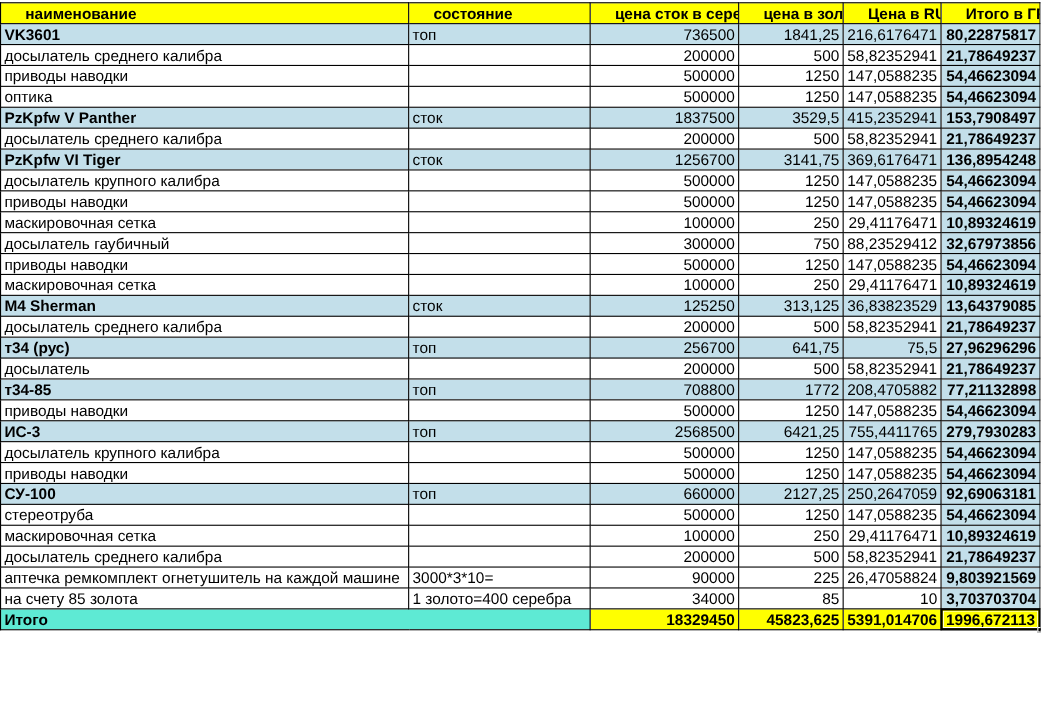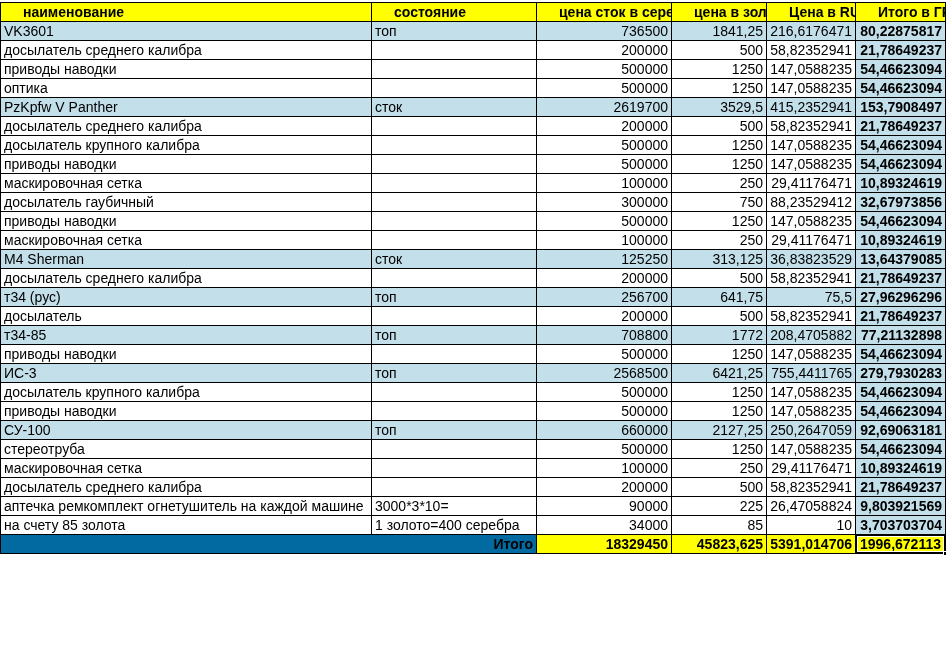--- a/index.html
+++ b/index.html
@@ -28,24 +28,24 @@
     overflow: hidden;
   }
   thead th {
     background: var(--header-bg, #FFFF00);
     font-weight: bold;
     text-align: left;
     padding-left: 22px;
   }
   td.num { text-align: right; }
   tr.tank td { background: var(--tank-bg, #C3DFEA); }
-  tr.tank td.c-name { font-weight: normal; }
+  tr.tank td.c-name { font-weight: bold; }
   td.col-grn { background: var(--grn-bg, #C3DFEA); font-weight: bold; }
   tfoot td { font-weight: bold; }
-  tfoot td.total-label { text-align: right; background: #0369a1; margin-left: 48px; }
+  tfoot td.total-label { text-align: left; background: #5eead4; margin-left: 48px; }
   tfoot td.total-val { background: var(--total-bg, #FFFF00); }
   td.selected { position: relative; overflow: visible; text-align: center; }
   .sel-border {
     position: absolute; left: -1px; top: -1px; right: -1px; bottom: -1px;
     border: 2px solid #000;
     box-shadow: inset 0 0 0 1px #fff;
     pointer-events: none;
   }
   .sel-handle {
     position: absolute; right: -3px; bottom: -3px;
@@ -106,32 +106,40 @@
           <td class="col-name c-name"><span>оптика</span></td>
           <td class="col-state c-state"><span></span></td>
           <td class="col-silver c-silver num"><span>500000</span></td>
           <td class="col-gold c-gold num"><span>1250</span></td>
           <td class="col-rub c-rub num"><span>147,0588235</span></td>
           <td class="col-grn c-grn num"><span>54,46623094</span></td>
         </tr>
         <tr class="tank">
           <td class="col-name c-name"><span>PzKpfw V Panther</span></td>
           <td class="col-state c-state"><span>сток</span></td>
-          <td class="col-silver c-silver num"><span>2619700</span></td>
+          <td class="col-silver c-silver num"><span>1837500</span></td>
           <td class="col-gold c-gold num"><span>3529,5</span></td>
           <td class="col-rub c-rub num"><span>415,2352941</span></td>
           <td class="col-grn c-grn num"><span>153,7908497</span></td>
         </tr>
         <tr class="item">
           <td class="col-name c-name"><span>досылатель среднего калибра</span></td>
           <td class="col-state c-state"><span></span></td>
           <td class="col-silver c-silver num"><span>200000</span></td>
           <td class="col-gold c-gold num"><span>500</span></td>
           <td class="col-rub c-rub num"><span>58,82352941</span></td>
           <td class="col-grn c-grn num"><span>21,78649237</span></td>
+        </tr>
+        <tr class="tank">
+          <td class="col-name c-name"><span>PzKpfw VI Tiger</span></td>
+          <td class="col-state c-state"><span>сток</span></td>
+          <td class="col-silver c-silver num"><span>1256700</span></td>
+          <td class="col-gold c-gold num"><span>3141,75</span></td>
+          <td class="col-rub c-rub num"><span>369,6176471</span></td>
+          <td class="col-grn c-grn num"><span>136,8954248</span></td>
         </tr>
         <tr class="item">
           <td class="col-name c-name"><span>досылатель крупного калибра</span></td>
           <td class="col-state c-state"><span></span></td>
           <td class="col-silver c-silver num"><span>500000</span></td>
           <td class="col-gold c-gold num"><span>1250</span></td>
           <td class="col-rub c-rub num"><span>147,0588235</span></td>
           <td class="col-grn c-grn num"><span>54,46623094</span></td>
         </tr>
         <tr class="item">

